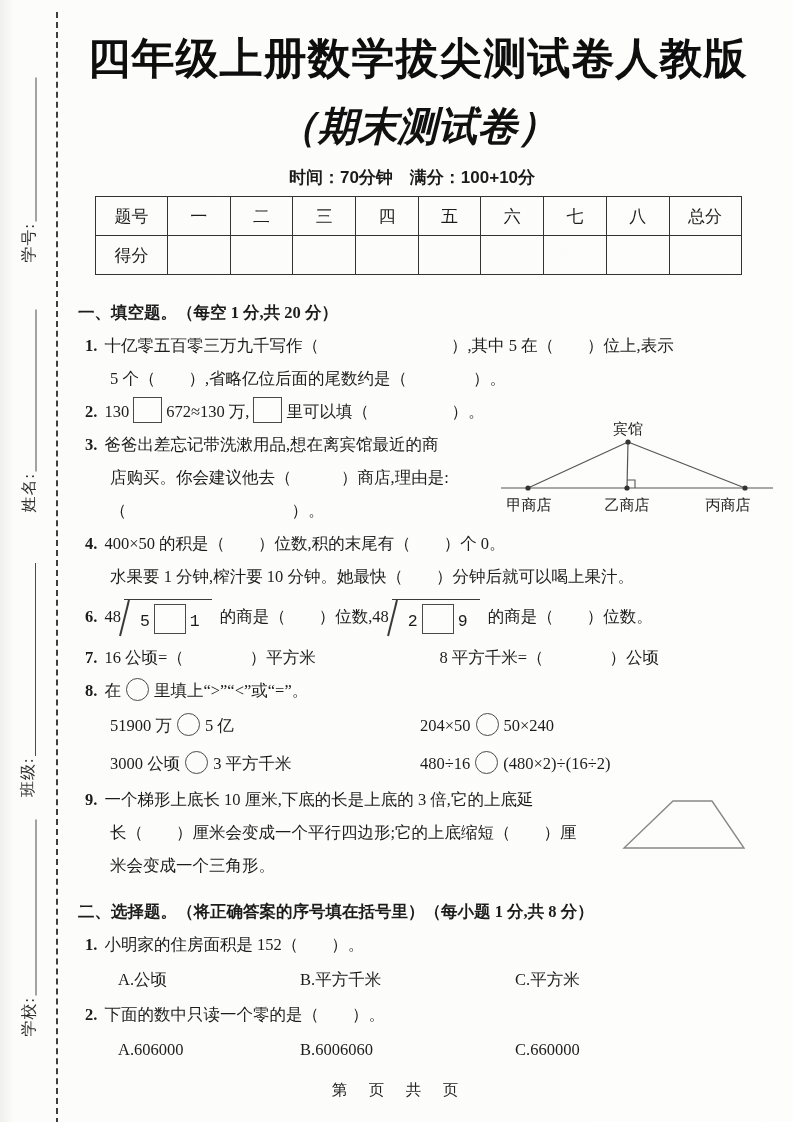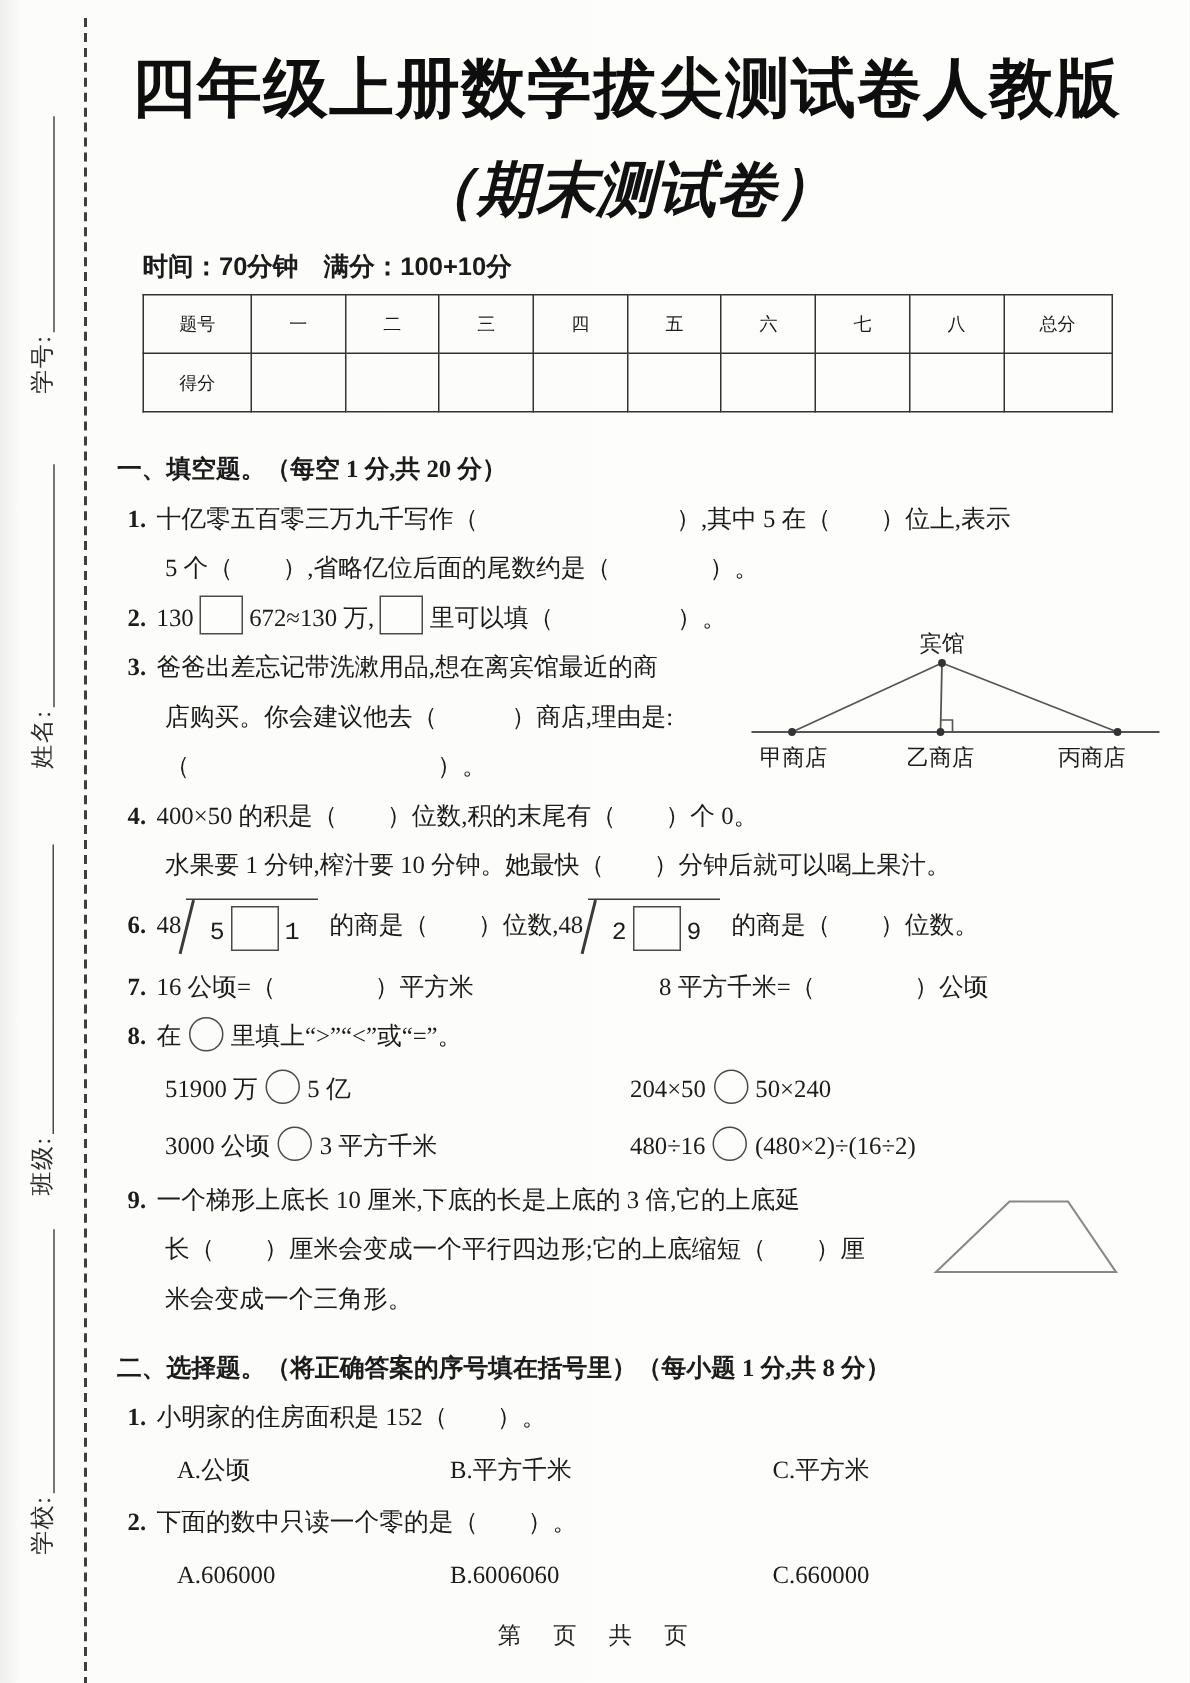--- a/index.html
+++ b/index.html
@@ -36,32 +36,32 @@
     font-weight:900; font-size:43px; letter-spacing:1px; color:#0e0e0e;
   }
   .subtitle {
     position:absolute; top:99px; left:58px; right:16px;
     text-align:center;
     font-family:"Liberation Sans", sans-serif;
     font-weight:900; font-size:40px; color:#111;font-style:italic;
   }
   .exam-info {
     position:absolute; top:166px; left:95px; width:634px;
-    text-align:left;
+    text-align:center;
     font-family:"Liberation Sans", sans-serif;
     font-weight:600; font-size:17px; color:#1b1b1b;
   }
   
   table.score {
     position:absolute; top:196px; left:95px; width:646px;
     border-collapse:collapse; table-layout:fixed;
   }
   table.score td {
     border:1.7px solid #333; height:36px;
-    text-align:center; font-size:12px; color:#1d1d1d;
+    text-align:center; font-size:17px; color:#1d1d1d;
   }
   
   .content { position:absolute; left:78px; top:283px; width:712px; font-size:16.5px; color:#1c1c1c; }
   .line { height:33px; line-height:33px; white-space:nowrap; }
   .sec  { font-weight:bold;margin-top:13px; }
   .q    { padding-left:7px; }
   .cont { padding-left:32px; }
   .qn   { font-weight:bold; margin-right:7px; }
   .bx {
     display:inline-block; width:27px; height:24px;

